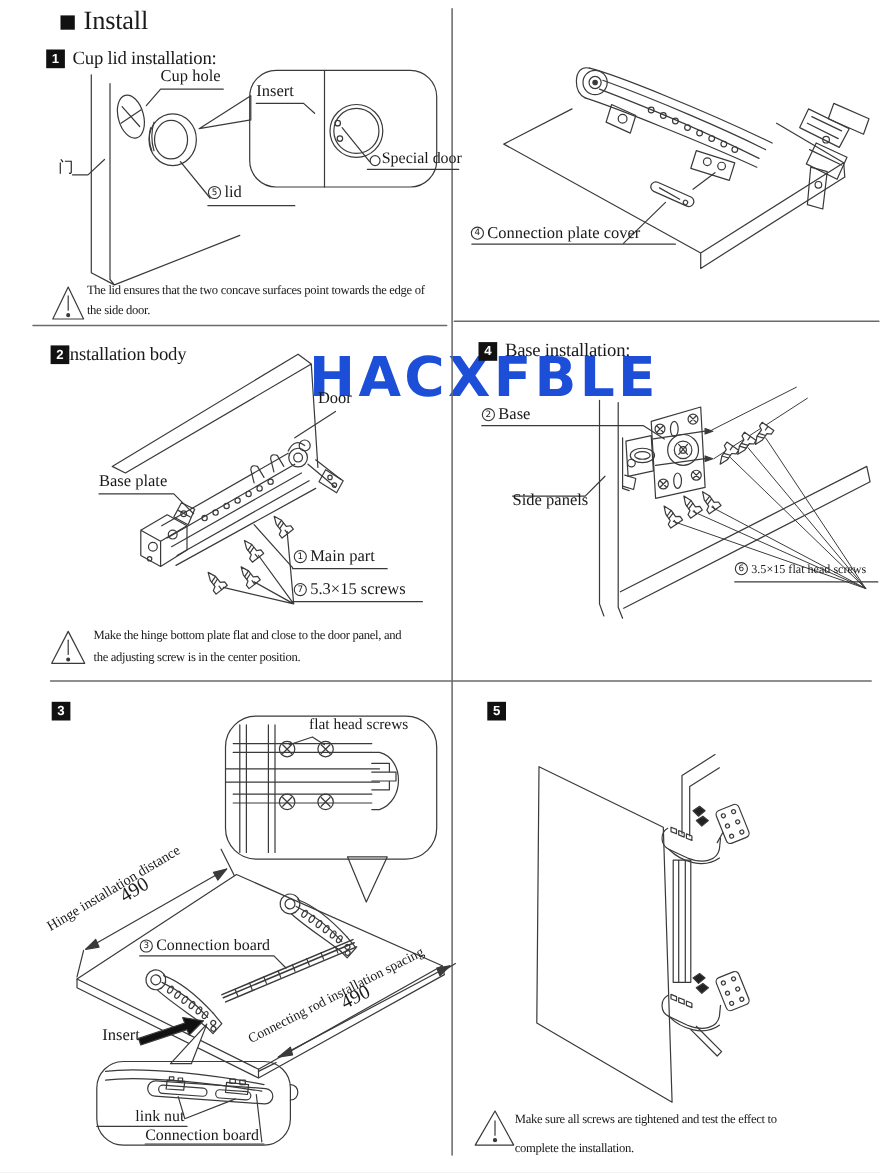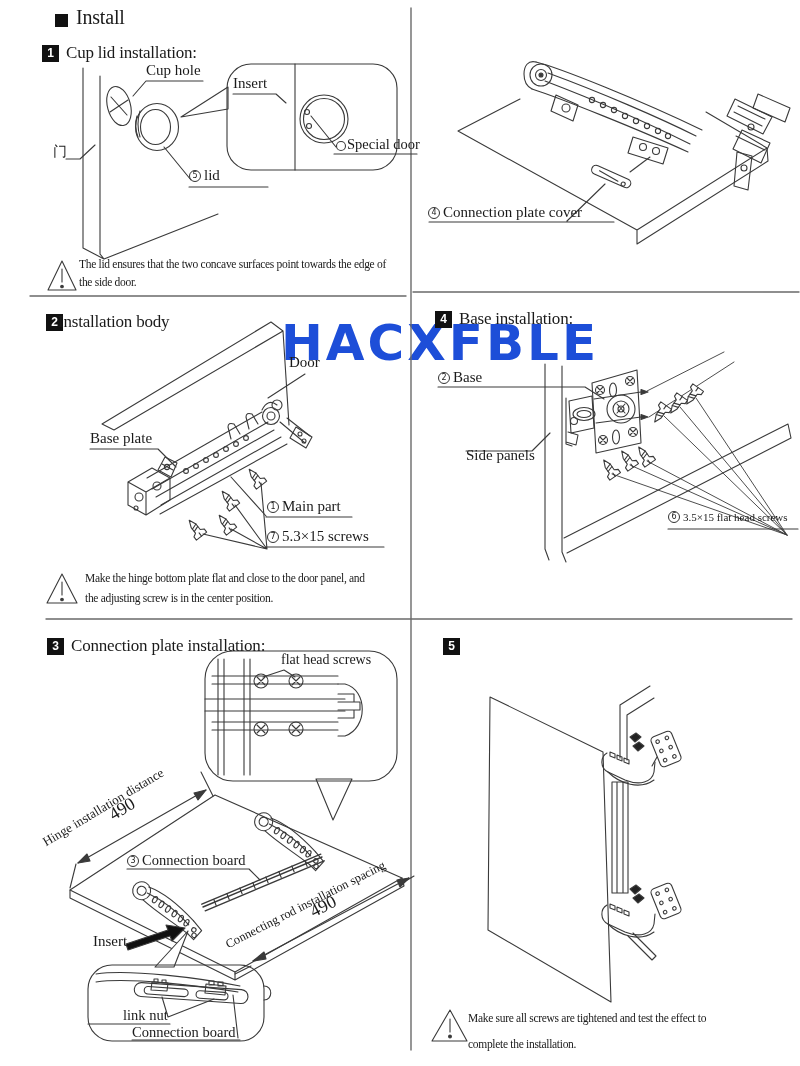--- a/index.html
+++ b/index.html
@@ -297,21 +297,21 @@
       </g>
       <g>
         <path d="M450,1010 L432,1041 H467 Z"></path>
           <line x1="450" y1="1019" x2="450" y2="1032"></line>
         <circle cx="450" cy="1036.5" r="1.4" fill="#3a3a3a"></circle>
       </g>
     </g>
   </svg>
 
   <div class="sq" style="left:55px;top:14px;"></div>
-  <div class="t title" style="left:76px;top:6px;font-size:20px;">Install</div>
+  <div class="t title" style="left:76px;top:6px;font-size:24px;">Install</div>
 
   <div class="badge" style="left:42px;top:45px;">1</div>
   <div class="t title" style="left:66px;top:43px;">Cup lid installation:</div>
   <div class="t lbl" style="left:146px;top:62px;">Cup hole</div>
   <div class="t sm" style="left:53px;top:143px;">门</div>
   <div class="t lbl" style="left:233px;top:75px;">Insert</div>
   <div class="t" style="left:347px;top:136px;font-size:14.5px;">Special door</div>
   <div class="t lbl" style="left:189px;top:167px;"><span class="circ">5</span><span>lid</span></div>
   <div class="t warn" style="left:79px;top:258px;">The lid ensures that the two concave surfaces point towards the edge of</div>
   <div class="t warn" style="left:79px;top:276px;">the side door.</div>
@@ -327,21 +327,20 @@
   <div class="t warn" style="left:85px;top:572px;">Make the hinge bottom plate flat and close to the door panel, and</div>
   <div class="t warn" style="left:85px;top:592px;">the adjusting screw is in the center position.</div>
 
   <div class="badge" style="left:435px;top:311px;">4</div>
   <div class="t title" style="left:459px;top:309px;">Base installation:</div>
   <div class="t lbl" style="left:438px;top:369px;"><span class="circ">2</span><span>Base</span></div>
   <div class="t lbl" style="left:466px;top:433px;margin-top:14px;">Side panels</div>
   <div class="t" style="left:668px;top:511px;font-size:11px;"><span class="circ">6</span><span>3.5×15 flat head screws</span></div>
 
   <div class="badge" style="left:47px;top:638px;">3</div>
-  <div class="t title" style="left:71px;top:636px;">Connection plate installation:</div>
   <div class="t sm" style="left:281px;top:652px;">flat head screws</div>
   <div class="t rot" style="left:48px;top:834px;font-size:13px;transform:rotate(-31deg);">Hinge installation distance</div>
   <div class="t rot dimnum" style="left:116px;top:804px;transform:rotate(-31deg);">490</div>
   <div class="t" style="left:127px;top:852px;font-size:14.5px;"><span class="circ">3</span><span>Connection board</span></div>
   <div class="t rot" style="left:230px;top:937px;font-size:12.5px;transform:rotate(-27deg);">Connecting rod installation spacing</div>
   <div class="t rot dimnum" style="left:316px;top:901px;transform:rotate(-27deg);">490</div>
   <div class="t lbl" style="left:93px;top:933px;">Insert</div>
   <div class="t" style="left:123px;top:1007px;font-size:14.5px;">link nut</div>
   <div class="t" style="left:132px;top:1024px;font-size:14.5px;">Connection board</div>
 

